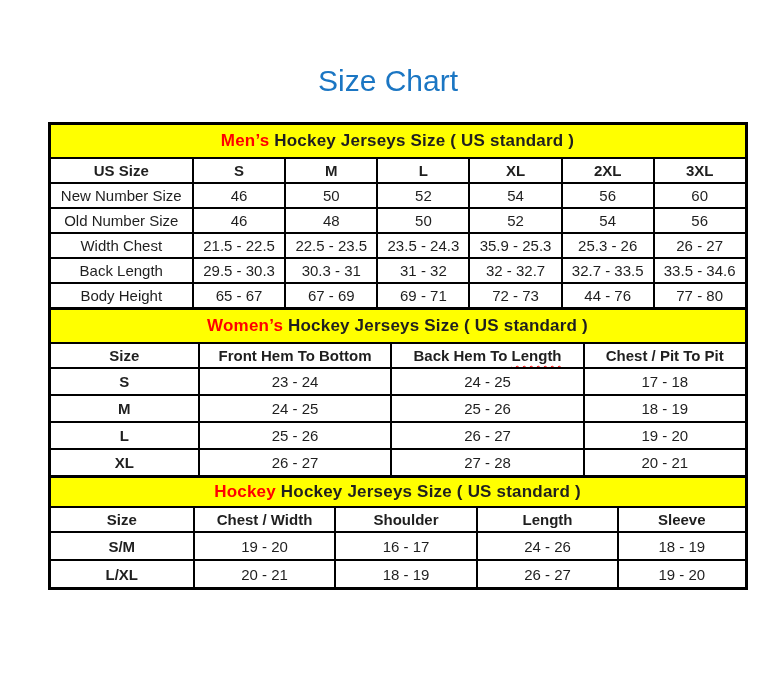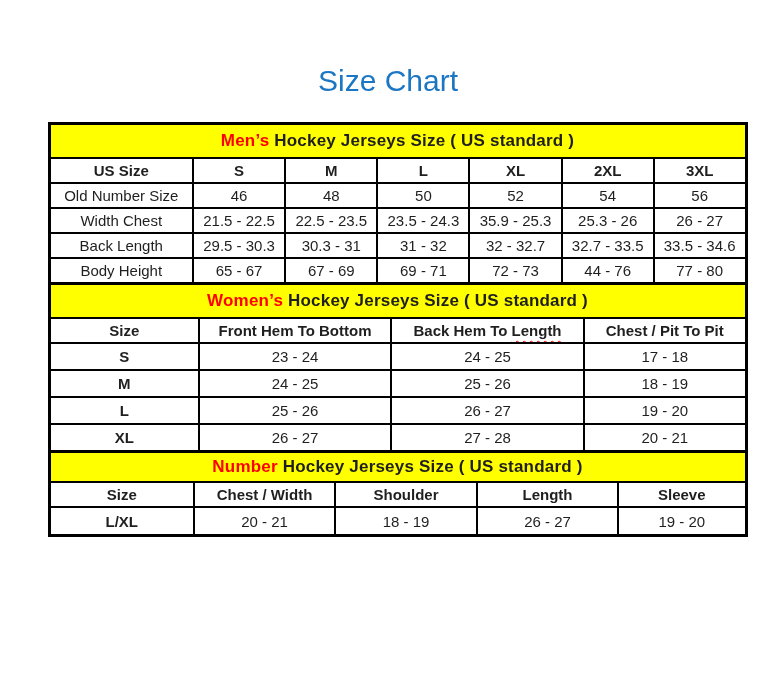--- a/index.html
+++ b/index.html
@@ -94,20 +94,29 @@
         <tr class="head">
           <th>US Size</th>
           <th>S</th>
           <th>M</th>
           <th>L</th>
           <th>XL</th>
           <th>2XL</th>
           <th>3XL</th>
         </tr>
         <tr class="datarow">
+          <th>New Number Size</th>
+          <td>46</td>
+          <td>50</td>
+          <td>52</td>
+          <td>54</td>
+          <td>56</td>
+          <td>60</td>
+        </tr>
+        <tr class="datarow">
           <th>Old Number Size</th>
           <td>46</td>
           <td>48</td>
           <td>50</td>
           <td>52</td>
           <td>54</td>
           <td>56</td>
         </tr>
         <tr class="datarow">
           <th>Width Chest</th>
@@ -186,30 +195,37 @@
     <table class="tbl youth follow">
       <colgroup>
         <col style="width:145px">
           <col style="width:141px">
           <col style="width:142px">
           <col style="width:141px">
           <col>
       </colgroup>
       <tbody>
         <tr class="band short">
-          <td colspan="5"><span class="hl">Number</span><span> Hockey Jerseys Size ( US standard )</span></td>
+          <td colspan="5"><span class="hl">Hockey</span><span> Hockey Jerseys Size ( US standard )</span></td>
         </tr>
         <tr class="head">
           <th>Size</th>
           <th>Chest / Width</th>
           <th>Shoulder</th>
           <th>Length</th>
           <th>Sleeve</th>
         </tr>
         <tr class="datarow">
+          <th class="rlabel-bold">S/M</th>
+          <td>19 - 20</td>
+          <td>16 - 17</td>
+          <td>24 - 26</td>
+          <td>18 - 19</td>
+        </tr>
+        <tr class="datarow">
           <th class="rlabel-bold">L/XL</th>
           <td>20 - 21</td>
           <td>18 - 19</td>
           <td>26 - 27</td>
           <td>19 - 20</td>
         </tr>
       </tbody>
     </table>
 
   </div>

